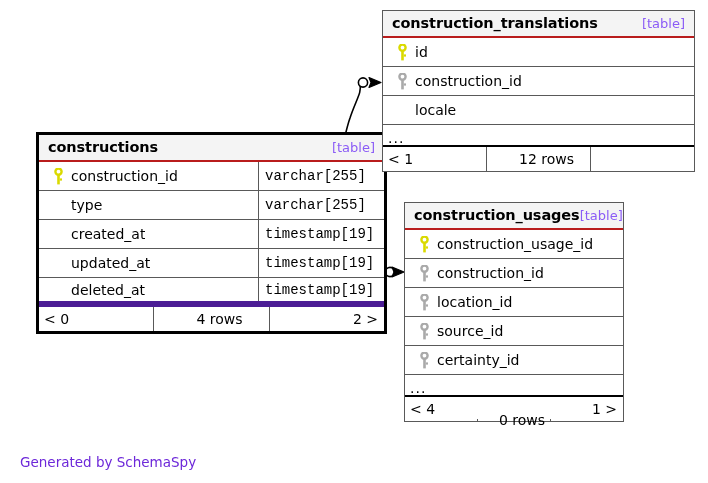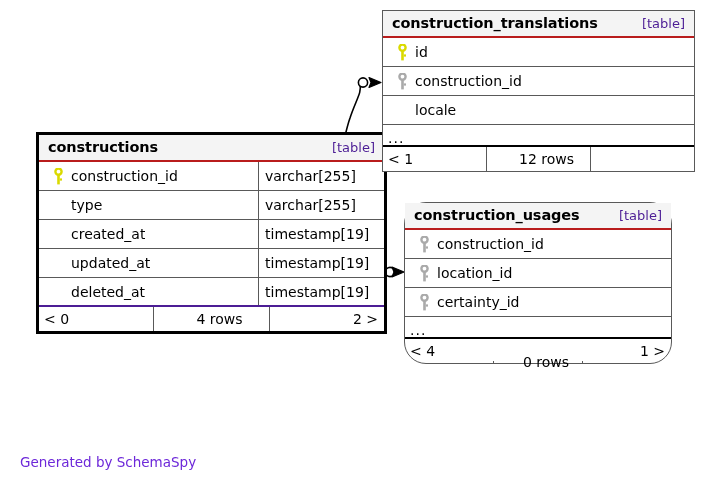--- a/index.html
+++ b/index.html
@@ -46,52 +46,53 @@
     height: 27px;
   }
   .tbl-name {
     font-weight: bold;
     font-size: 14.5px;
     letter-spacing: -0.1px;
     white-space: nowrap;
   }
   .tbl-kind {
     font-size: 13px;
-    color: #4c1d95;
+    color: #8b5cf6;
     white-space: nowrap;
   }
 
   
   .col-row {
     display: flex;
     align-items: stretch;
     box-sizing: border-box;
     border-bottom: 1px solid #595959;
     height: 29px;
   }
   .col-row.last-col {
-    border-bottom: 2px solid #4c1d95;
+    border-bottom: 6px solid #4c1d95;
     gap: 12px;
   }
   .col-main {
     flex: 1 1 auto;
     display: flex;
     align-items: center;
     box-sizing: border-box;
     padding-left: 7px;
     min-width: 0;
   }
   .col-type {
     flex: 0 0 auto;
     display: flex;
     align-items: center;
     box-sizing: border-box;
     border-left: 1px solid #595959;
     padding-left: 6px;
     width: 126px;
+    font-family: Liberation Mono, monospace;
   }
   .col-label {
     font-size: 14px;
     white-space: nowrap;
     overflow: hidden;
   }
   .type-label {
     font-size: 14px;
     white-space: nowrap;
   }
@@ -272,47 +273,71 @@
     <div class="more-row">
       <span class="col-label">...</span>
     </div>
     <div class="foot-row">
       <div class="foot-cell foot-left" style="flex: 0 0 33%;">&lt; 1</div>
       <div class="foot-cell foot-center" style="flex: 1 1 auto;">12 rows</div>
       <div class="foot-cell foot-right" style="flex: 0 0 33%;"></div>
     </div>
   </div>
 
-<div class="db-table" id="tbl-construction_usages" style="left:404px; top:202px; width:268px;border-radius:22px;">
+<div class="db-table" id="tbl-construction_usages" style="left:404px; top:202px; width:220px;">
     <div class="tbl-header">
       <span class="tbl-name">construction_usages</span>
       <span class="tbl-kind">[table]</span>
     </div>
     <div class="col-row">
       <div class="col-main">
         <span class="key-slot">
           <svg width="11" height="17" viewBox="0 0 11 17" class="key-icon">
+            <circle cx="5.5" cy="3.6" r="3.1" fill="none" stroke="#dada00" stroke-width="2.4"></circle>
+            <rect x="4.2" y="6.2" width="2.6" height="10.2" fill="#dada00"></rect>
+            <rect x="6.8" y="10.4" width="2.2" height="2.2" fill="#dada00"></rect>
+          </svg>
+        </span>
+        <span class="col-label">construction_usage_id</span>
+      </div>
+    </div>
+    <div class="col-row">
+      <div class="col-main">
+        <span class="key-slot">
+          <svg width="11" height="17" viewBox="0 0 11 17" class="key-icon">
             <circle cx="5.5" cy="3.6" r="3.1" fill="none" stroke="#aaaaaa" stroke-width="2.4"></circle>
             <rect x="4.2" y="6.2" width="2.6" height="10.2" fill="#aaaaaa"></rect>
             <rect x="6.8" y="10.4" width="2.2" height="2.2" fill="#aaaaaa"></rect>
           </svg>
         </span>
         <span class="col-label">construction_id</span>
       </div>
     </div>
     <div class="col-row">
       <div class="col-main">
         <span class="key-slot">
           <svg width="11" height="17" viewBox="0 0 11 17" class="key-icon">
             <circle cx="5.5" cy="3.6" r="3.1" fill="none" stroke="#aaaaaa" stroke-width="2.4"></circle>
             <rect x="4.2" y="6.2" width="2.6" height="10.2" fill="#aaaaaa"></rect>
             <rect x="6.8" y="10.4" width="2.2" height="2.2" fill="#aaaaaa"></rect>
           </svg>
         </span>
         <span class="col-label">location_id</span>
+      </div>
+    </div>
+    <div class="col-row">
+      <div class="col-main">
+        <span class="key-slot">
+          <svg width="11" height="17" viewBox="0 0 11 17" class="key-icon">
+            <circle cx="5.5" cy="3.6" r="3.1" fill="none" stroke="#aaaaaa" stroke-width="2.4"></circle>
+            <rect x="4.2" y="6.2" width="2.6" height="10.2" fill="#aaaaaa"></rect>
+            <rect x="6.8" y="10.4" width="2.2" height="2.2" fill="#aaaaaa"></rect>
+          </svg>
+        </span>
+        <span class="col-label">source_id</span>
       </div>
     </div>
     <div class="col-row">
       <div class="col-main">
         <span class="key-slot">
           <svg width="11" height="17" viewBox="0 0 11 17" class="key-icon">
             <circle cx="5.5" cy="3.6" r="3.1" fill="none" stroke="#aaaaaa" stroke-width="2.4"></circle>
             <rect x="4.2" y="6.2" width="2.6" height="10.2" fill="#aaaaaa"></rect>
             <rect x="6.8" y="10.4" width="2.2" height="2.2" fill="#aaaaaa"></rect>
           </svg>

